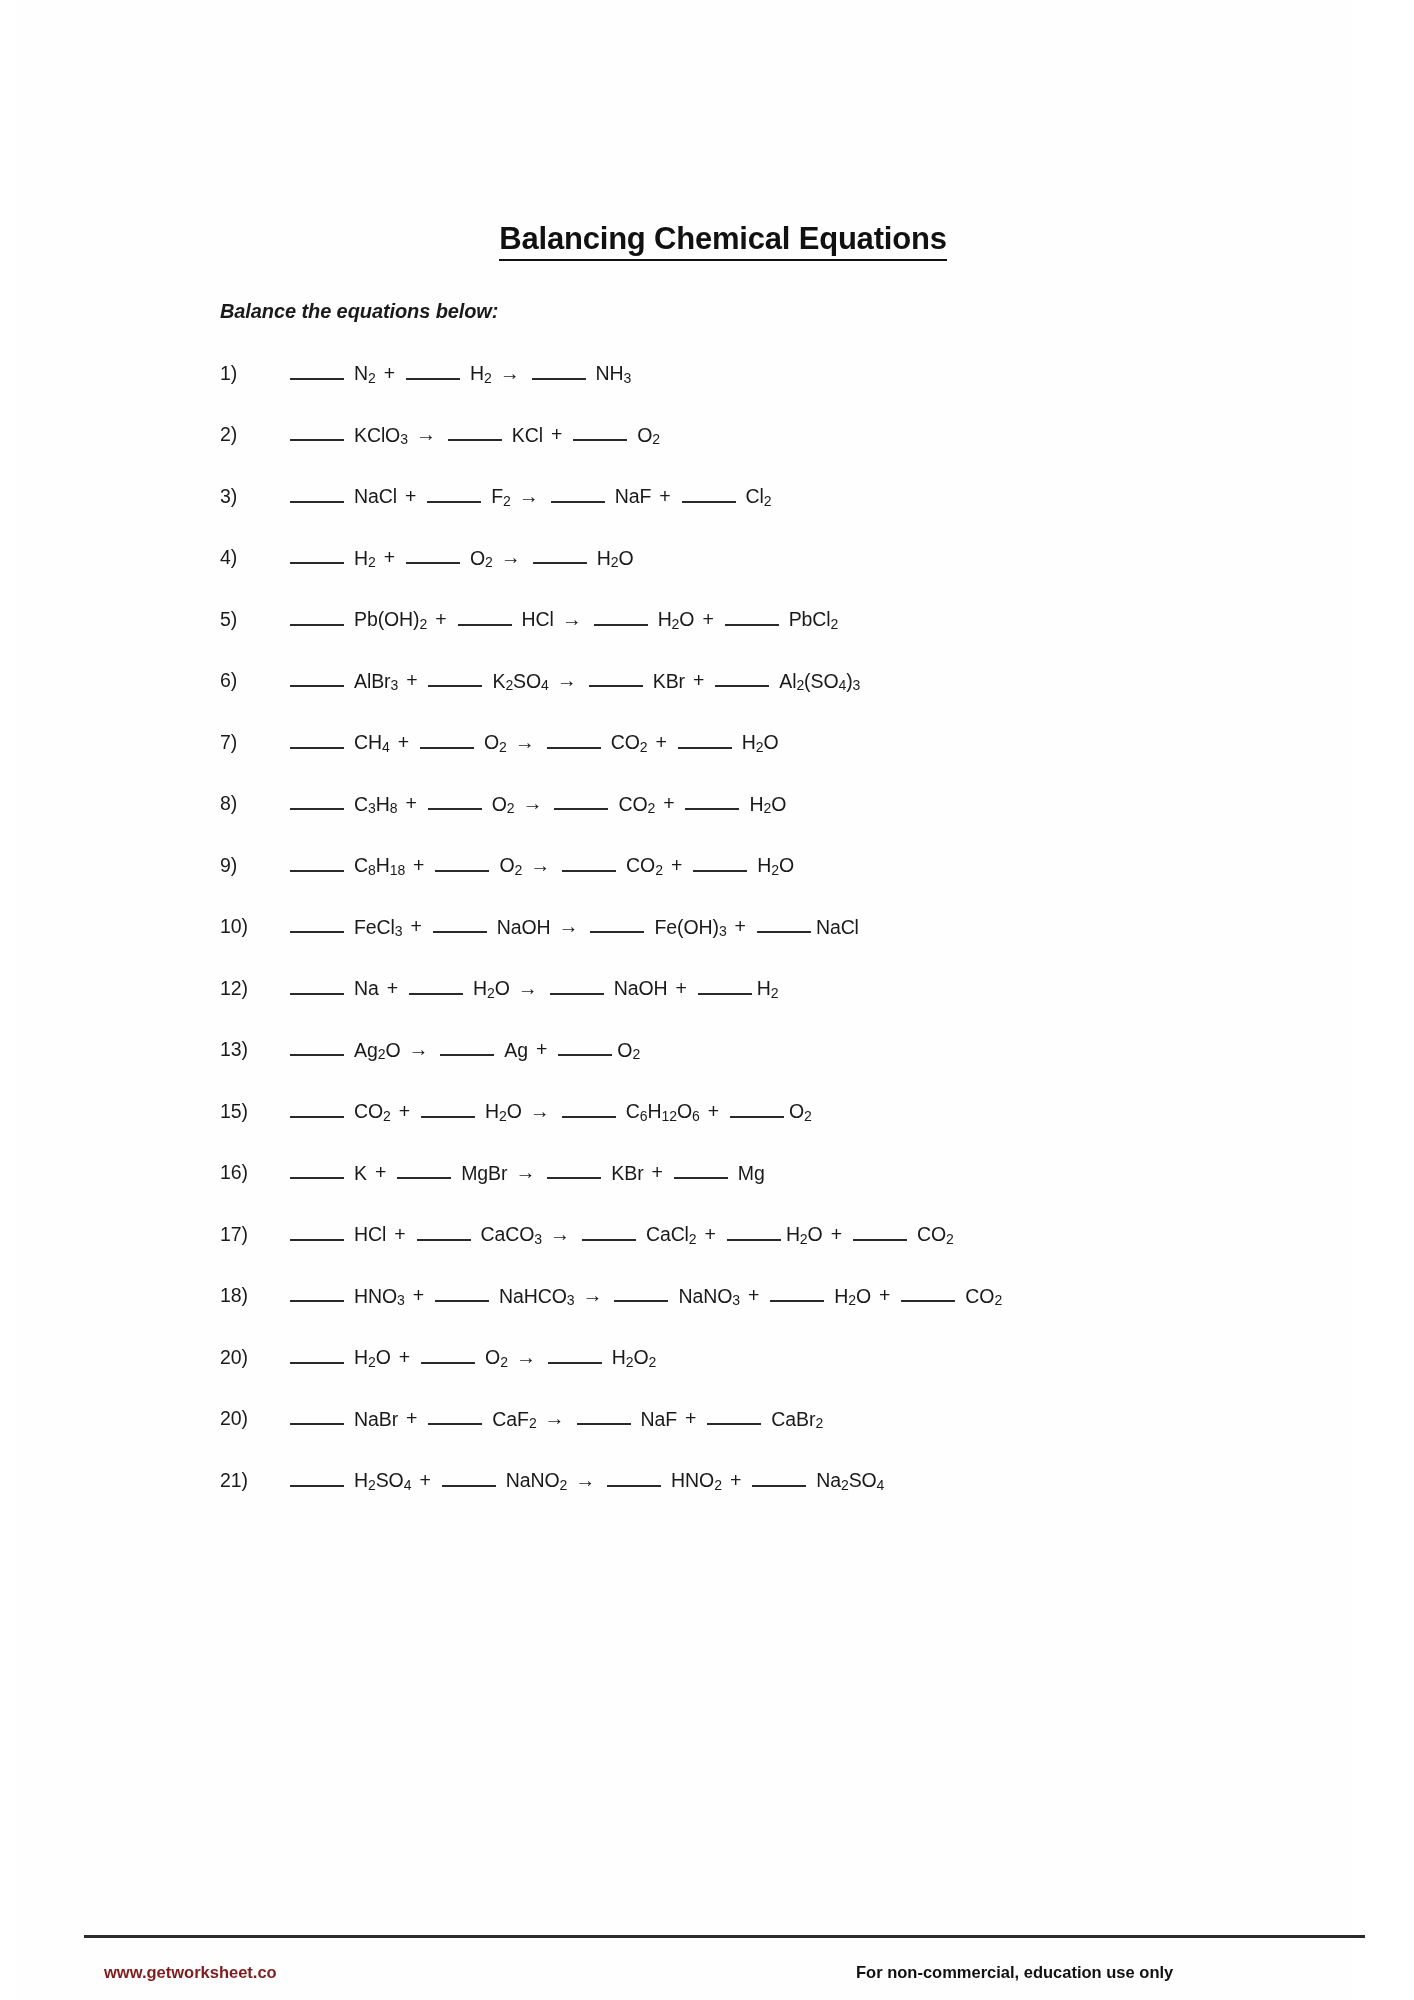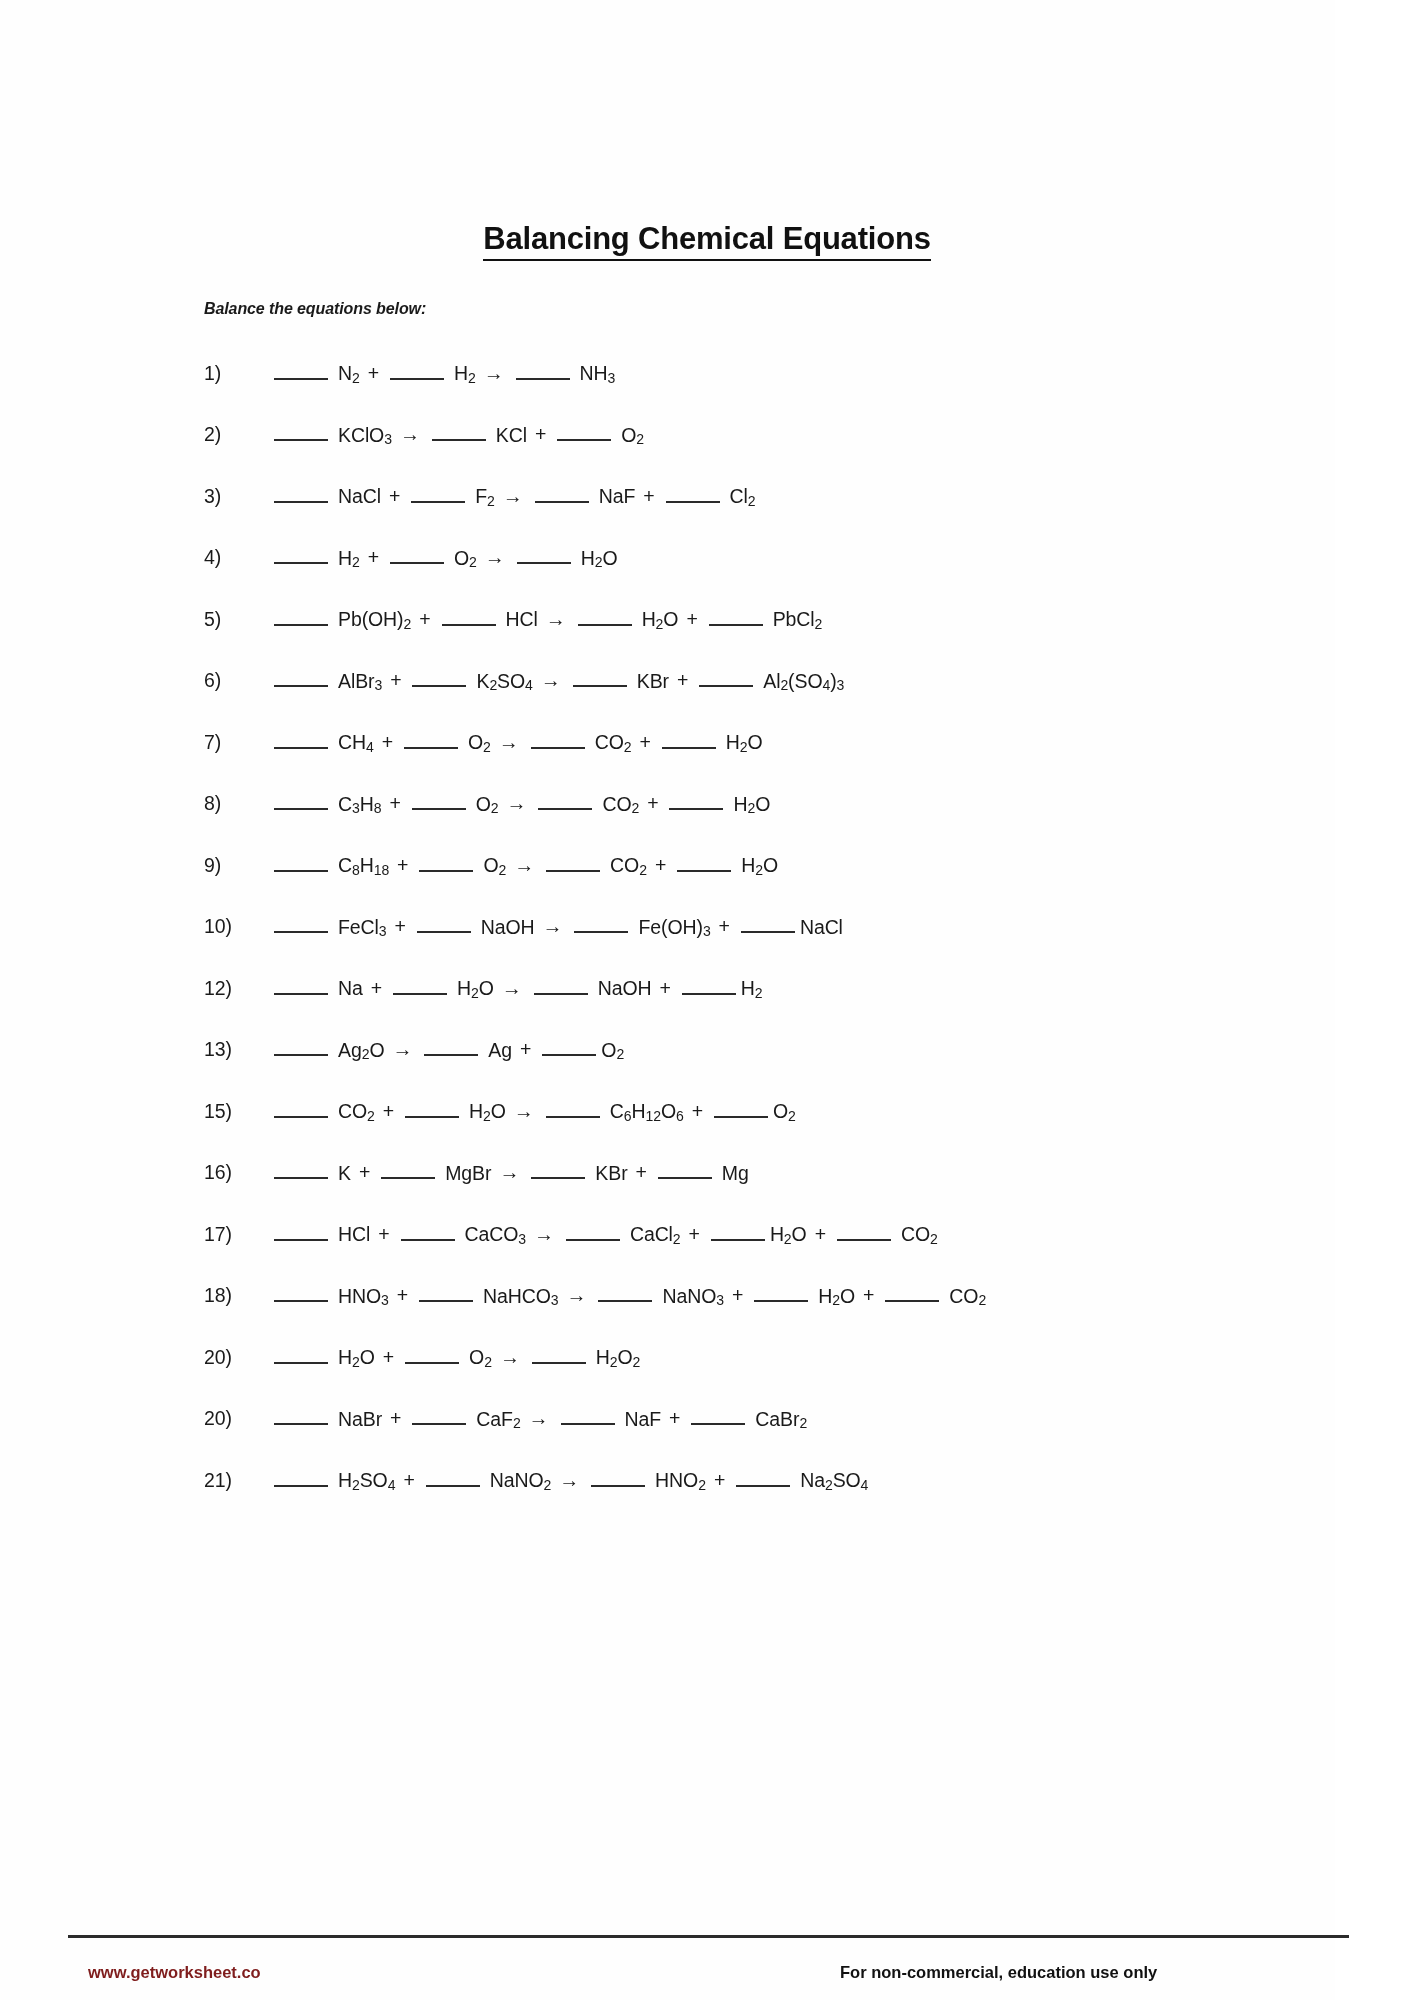--- a/index.html
+++ b/index.html
@@ -11,21 +11,21 @@
     width: 1414px;
     height: 2000px;
     position: relative;
     font-family: "Liberation Sans", sans-serif;
     color: #1a1a1a;
     overflow: hidden;
   }
 
   .sheet {
     position: absolute;
-    left: 0; top: 0;
+    left: 16px; top: 0;
     width: 1335px;
     height: 2000px;
     background: #fefefe;
   }
 
   
   .title-wrap {
     position: absolute;
     left: 0;
     top: 222px;
@@ -41,21 +41,21 @@
     border-bottom: 2.5px solid #111;
     padding-bottom: 3px;
     line-height: 1.1;
   }
 
   
   .instruction {
     position: absolute;
     left: 204px;
     top: 300px;
-    font-size: 16px;
+    font-size: 20px;
     font-style: italic;
     font-weight: 600;
     color: #1a1a1a;
     letter-spacing: -0.1px;
   }
 
   
   .eq-list {
     position: absolute;
     left: 204px;

